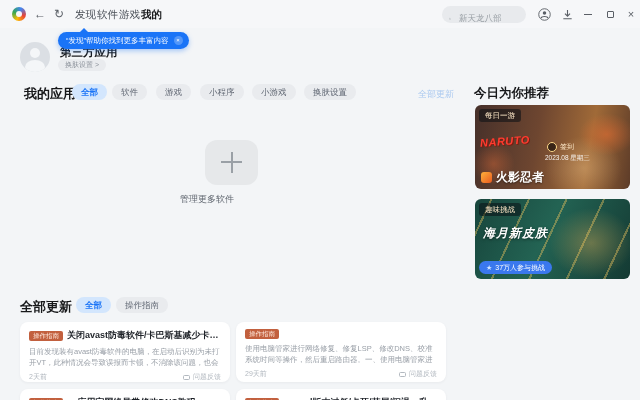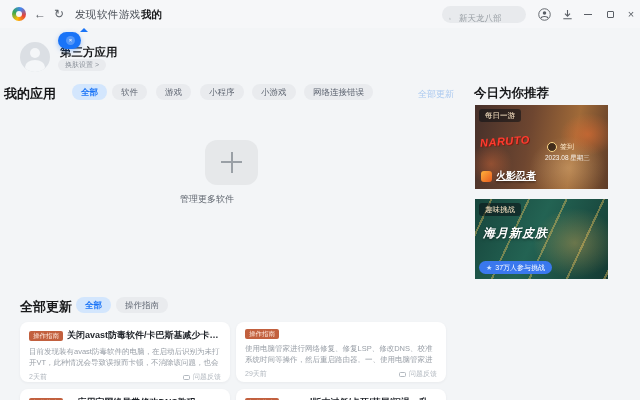--- a/index.html
+++ b/index.html
@@ -41,21 +41,21 @@
   .pill.active { background:#d3e6fd; color:#1a74f7; font-weight:bold; }
   .link-light { position:absolute; font-size:9px; color:#aac9f0;text-align:right; }
 
   
   .add-tile { position:absolute; left:205px; top:140px; width:53px; height:45px; border-radius:12px; background:#e6e8ea; }
   .add-tile::before { content:""; position:absolute; left:16px; top:21px; width:21px; height:2px; background:#9aa0a6; }
   .add-tile::after { content:""; position:absolute; left:25.5px; top:12px; width:2px; height:21px; background:#9aa0a6; }
   .add-label { position:absolute; left:180px; top:193px; width:103px; text-align:left; font-size:9px; color:#606770; }
 
   
-  .rec-card { position:absolute; left:475px; width:133px; border-radius:0; overflow:hidden; }
+  .rec-card { position:absolute; left:475px; width:155px; border-radius:6px; overflow:hidden; }
   .card-daily { top:105px; height:84px;
     background:
       radial-gradient(40px 30px at 85% 35%, rgba(235,110,50,.55), transparent 70%),
       radial-gradient(55px 45px at 70% 75%, rgba(245,205,150,.35), transparent 70%),
       radial-gradient(30px 30px at 12% 70%, rgba(255,120,60,.35), transparent 70%),
       linear-gradient(100deg, #46302a 0%, #6e4630 40%, #a06a38 72%, #5c3b28 100%); }
   .card-chal { top:199px; height:80px;
     background:
       repeating-linear-gradient(115deg, transparent 0 14px, rgba(255,205,95,.38) 14px 16px, transparent 16px 34px),
       radial-gradient(60px 50px at 75% 55%, rgba(255,190,90,.35), transparent 70%),
@@ -64,21 +64,21 @@
                background:rgba(10,14,20,.55); color:#ffe9c8; font-size:7.5px; }
   .naruto { position:absolute; left:5px; top:30px; font-size:11px; font-weight:bold; font-style:italic; color:#ff3b2f;
             text-shadow:1px 1px 0 #7a1f12; transform:rotate(-4deg); letter-spacing:.5px; }
   .day-num { position:absolute; left:31px; top:28px; font-size:30px; font-weight:bold; color:#fff; text-shadow:0 1px 3px rgba(0,0,0,.5); }
   .checkin { position:absolute; left:72px; top:37px; display:flex; align-items:center; gap:3px; }
   .checkin .coin { width:10px; height:10px; border-radius:50%; background:rgba(0,0,0,.55); border:1px solid #ffd98a; }
   .checkin .lbl { font-size:7px; color:#ffe9c8; }
   .date-line { position:absolute; left:70px; top:49px; font-size:6.5px; color:rgba(255,255,255,.92); }
   .game-row { position:absolute; left:6px; top:64px; display:flex; align-items:center; gap:4px; }
   .game-ico { width:11px; height:11px; border-radius:3px; background:linear-gradient(135deg,#ffb13b,#e85a1f); }
-  .game-name { font-size:10px; color:#fff; font-weight:bold; text-shadow:0 1px 2px rgba(0,0,0,.5);text-decoration:underline; }
+  .game-name { font-size:12px; color:#fff; font-weight:bold; text-shadow:0 1px 2px rgba(0,0,0,.5); }
   .chal-line { position:absolute; left:8px; font-size:12px; font-weight:bold; font-style:italic; color:#fff; text-shadow:0 1px 3px rgba(0,0,0,.55); letter-spacing:1px; }
   .chal-pill { position:absolute; left:4px; top:62px; height:13px; border-radius:7px; background:#3a78ee; display:flex; align-items:center; gap:3px; padding:0 7px; }
   .chal-pill .star { font-size:7px; color:#cfe4ff; }
   .chal-pill .lbl { font-size:7px; color:#fff; }
 
   
   .feed-card { position:absolute; width:210px; background:#fff; border-radius:8px; box-shadow:0 1px 3px rgba(31,41,55,.05); padding:7px 9px; }
   .fc-row1 { top:322px; height:60px; }
   .fc-row2 { top:389px; height:40px; }
   .fc-head { display:flex; align-items:center; gap:4px; overflow:hidden; white-space:nowrap; }
@@ -124,34 +124,35 @@
   <span class="winbtn" style="left:580px;">
       <span class="min-bar"></span>
     </span>
   <span class="winbtn" style="left:602px;">
       <span class="max-box"></span>
     </span>
   <span class="winbtn" style="left:623px; font-size:11px;">×</span>
 </div>
 
 <div class="tooltip">
+  <span class="txt">“发现”帮助你找到更多丰富内容</span>
   <span class="close">×</span>
 </div>
 
 <div class="avatar"></div>
 <div class="login">第三方应用</div>
 <div class="profile-pill">换肤设置 &gt;</div>
 
-<div class="h-title" style="left:4px; top:85px;">我的应用</div>
+<div class="h-title" style="left:24px; top:85px;">我的应用</div>
 <span class="pill active" style="left:72px;  top:84px;">全部</span>
 <span class="pill" style="left:112px; top:84px;">软件</span>
 <span class="pill" style="left:156px; top:84px;">游戏</span>
 <span class="pill" style="left:200px; top:84px;">小程序</span>
 <span class="pill" style="left:252px; top:84px;">小游戏</span>
-<span class="pill" style="left:304px; top:84px;">网络连接错误</span>
+<span class="pill" style="left:304px; top:84px;">换肤设置</span>
 <span class="link-light" style="left:418px; top:88px;">全部更新</span>
 
 <div class="add-tile"></div>
 <div class="add-label">管理更多软件</div>
 
 <div class="h-title" style="left:474px; top:85px; font-size:12.5px;">今日为你推荐</div>
 
 <div class="rec-card card-daily">
   <span class="rec-badge">每日一游</span>
   <span class="naruto">NARUTO</span>

